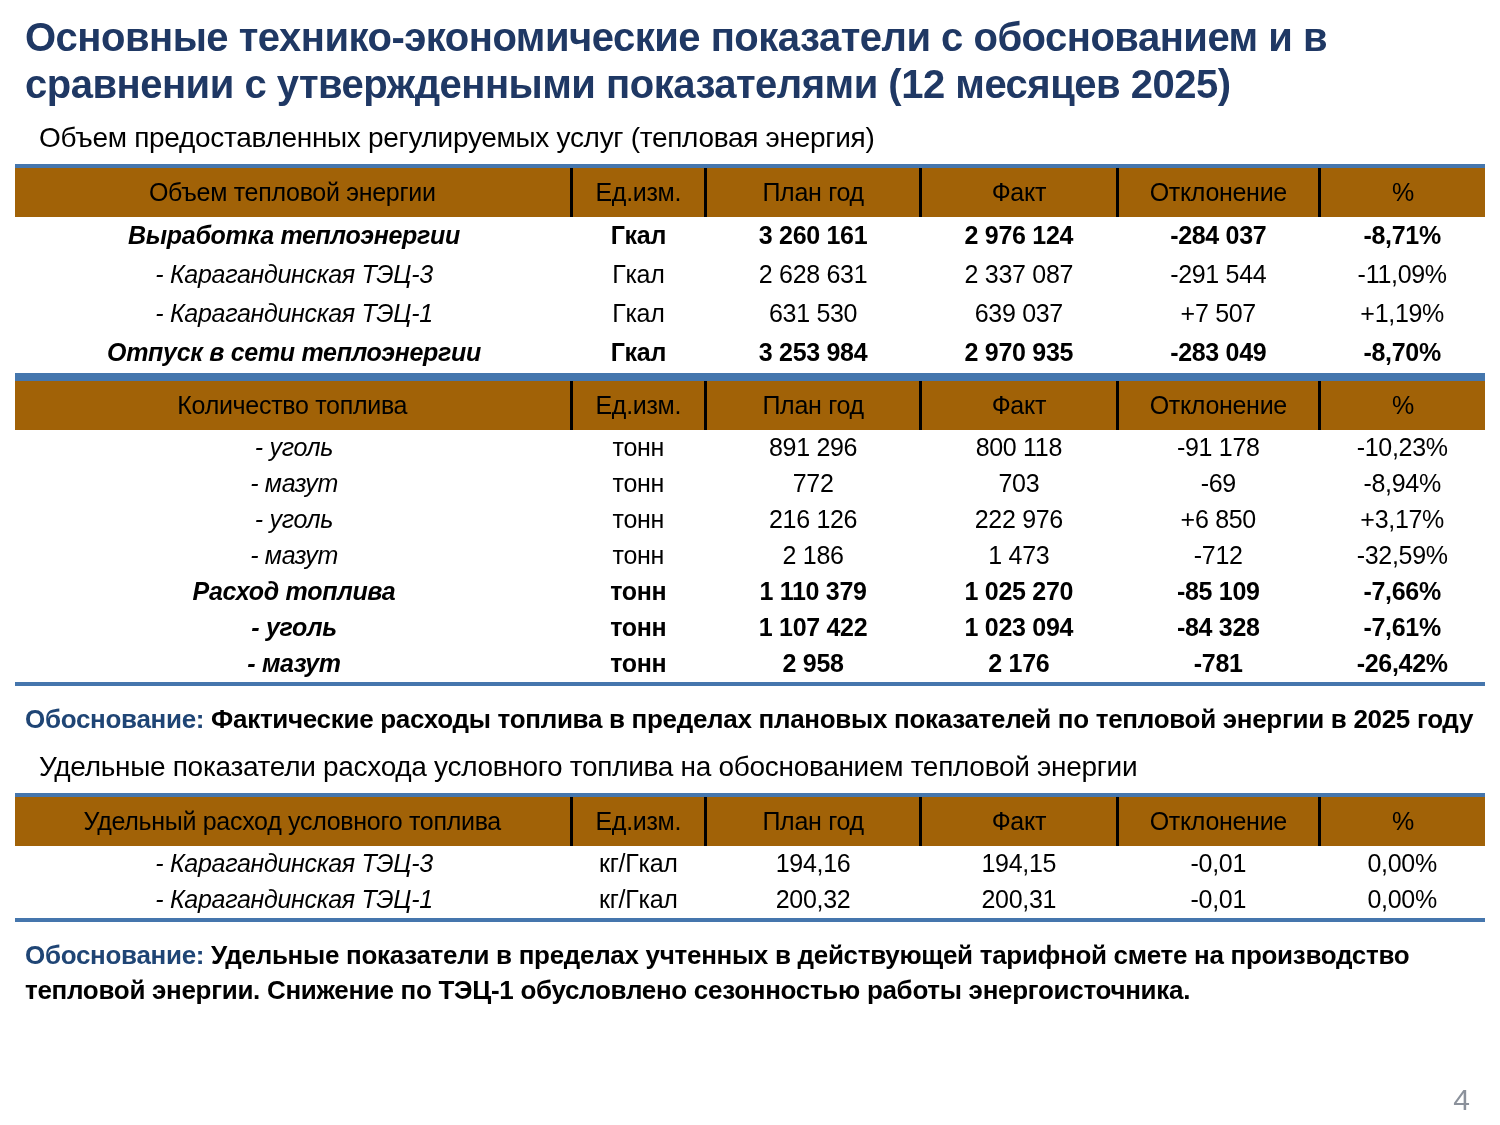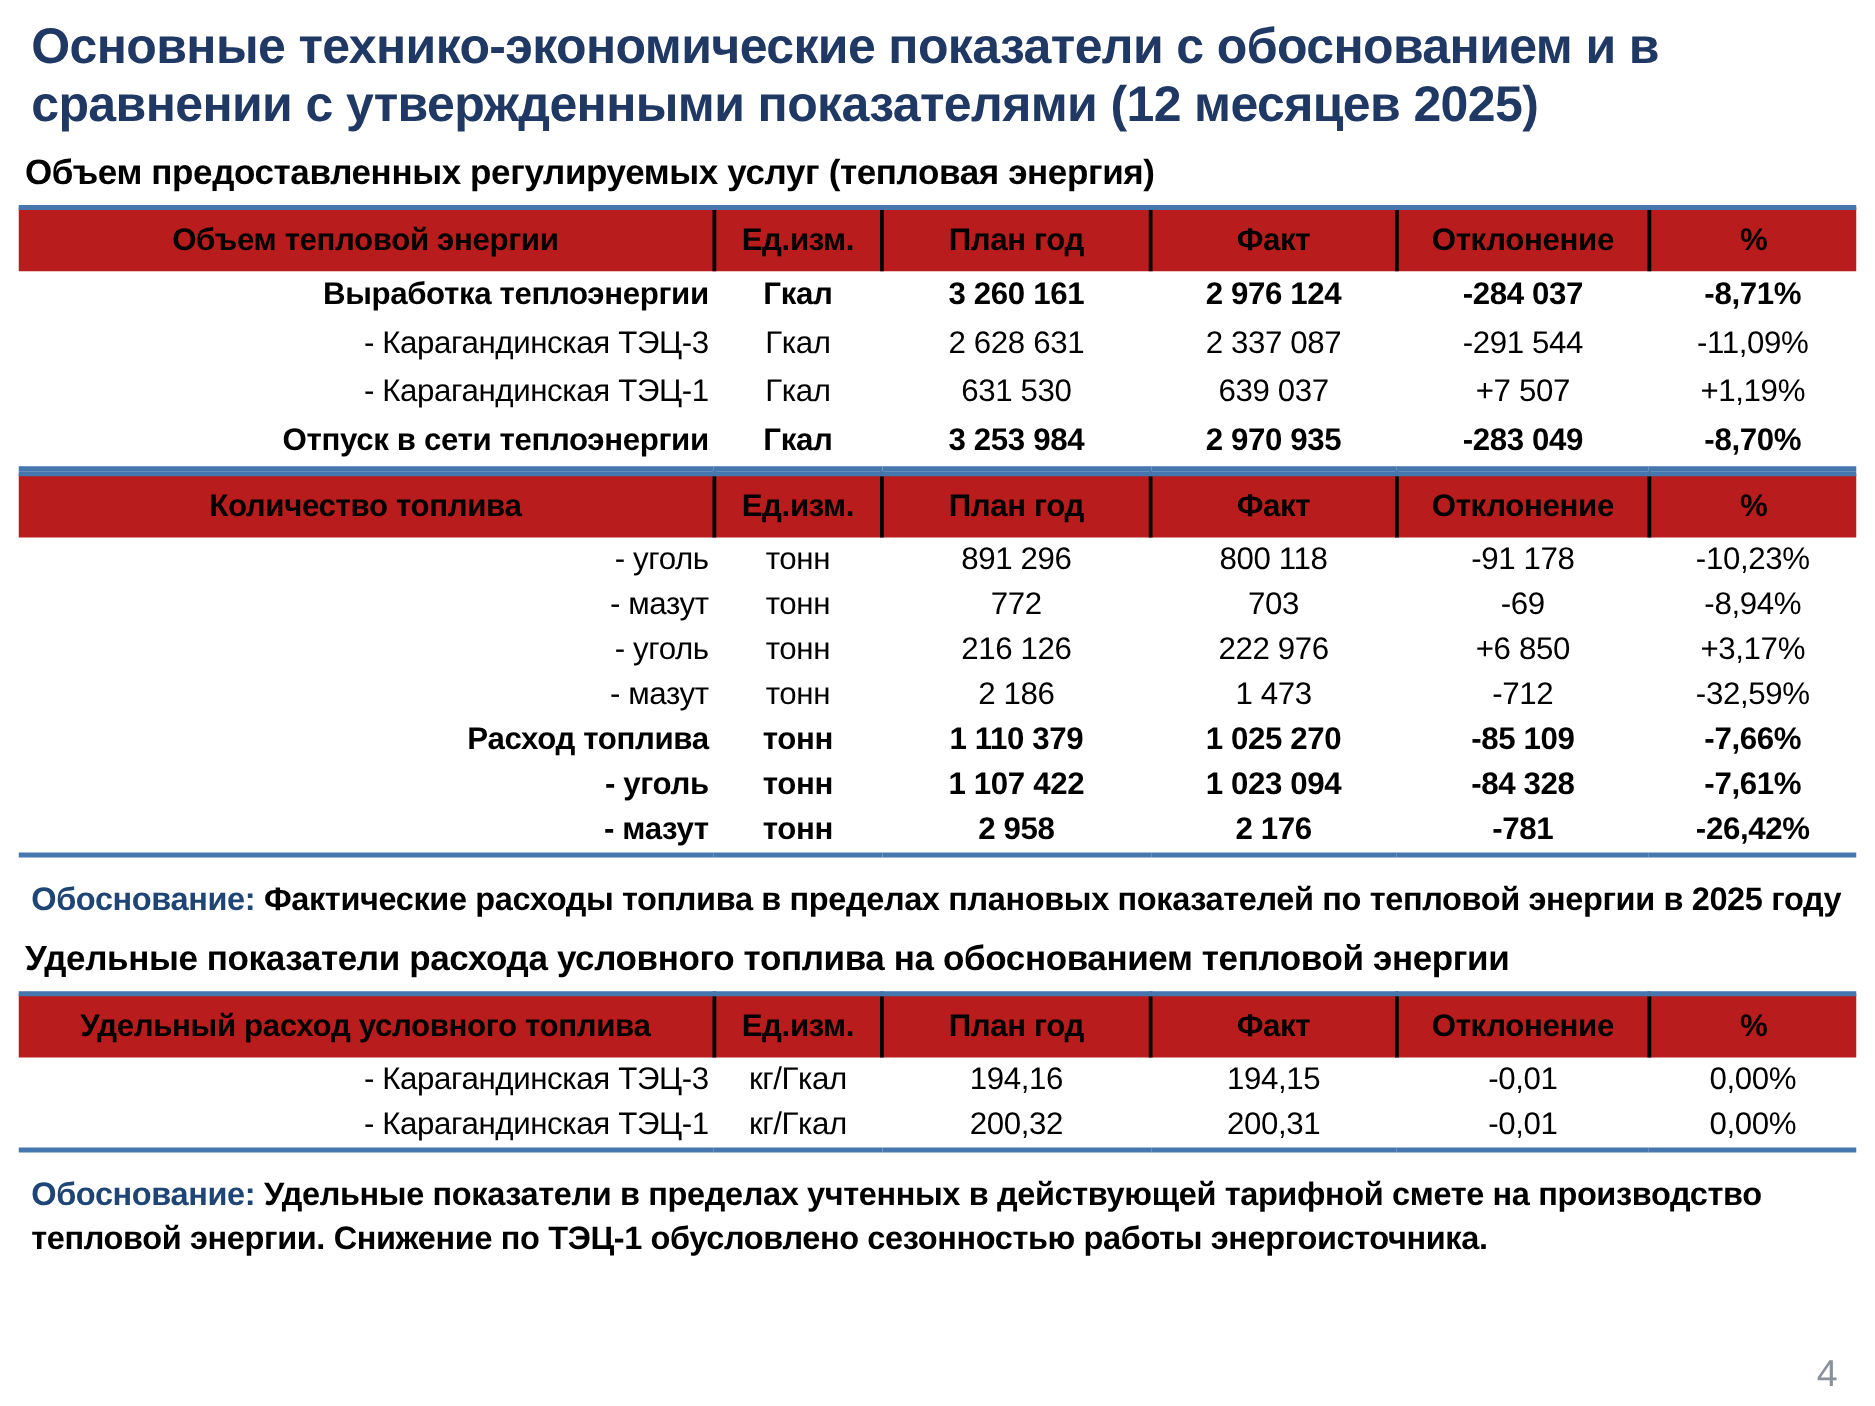--- a/index.html
+++ b/index.html
@@ -16,54 +16,54 @@
   .page-title {
     margin: 4px 10px 10px 10px;
     font-size: 40px;
     font-weight: bold;
     line-height: 1.17;
     color: #1f3864;
     letter-spacing: -0.5px;
   }
 
   .section-heading {
-    margin: 14px 10px 10px 5px;
+    margin: 14px 10px 10px 24px;
     font-size: 28px;
-    font-weight: bold;
+    font-weight: normal;
     color: #000;
     letter-spacing: -0.3px;
     white-space: nowrap;
   }
 
   table.data-table {
     width: 1470px;
     border-collapse: collapse;
     table-layout: fixed;
     border-top: 4px solid #4576ad;
     border-bottom: 4px solid #4576ad;
     margin: 0;
   }
   table.data-table th {
-    background: #b91c1c;
-    font-weight: bold;
+    background: #a16207;
+    font-weight: normal;
     font-size: 25px;
     text-align: center;
     padding: 10px 4px;
     letter-spacing: -0.3px;
   }
   table.data-table th + th { border-left: 3px solid #000000; }
   table.data-table td {
     font-size: 25px;
     text-align: center;
     padding: 3px 4px 4px 4px;
     letter-spacing: -0.3px;
     white-space: nowrap;
     overflow: hidden;
   }
-  table.data-table td:first-child { text-align: right; padding-left: 6px; }
+  table.data-table td:first-child { text-align: center; padding-left: 6px; font-style: italic; }
   table.data-table tr.bold td { font-weight: bold; }
   table.data-table th:nth-child(1), table.data-table td:nth-child(1) { width: 38.8%; }
   table.data-table th:nth-child(2), table.data-table td:nth-child(2) { width: 8.8%; }
   table.data-table th:nth-child(3), table.data-table td:nth-child(3) { width: 14.5%; }
   table.data-table th:nth-child(4), table.data-table td:nth-child(4) { width: 13.2%; }
   table.data-table th:nth-child(5), table.data-table td:nth-child(5) { width: 13.6%; }
   table.data-table th:nth-child(6), table.data-table td:nth-child(6) { width: 11.1%; }
 
   #table-1 td { padding-top: 4px; padding-bottom: 6px; }
 

